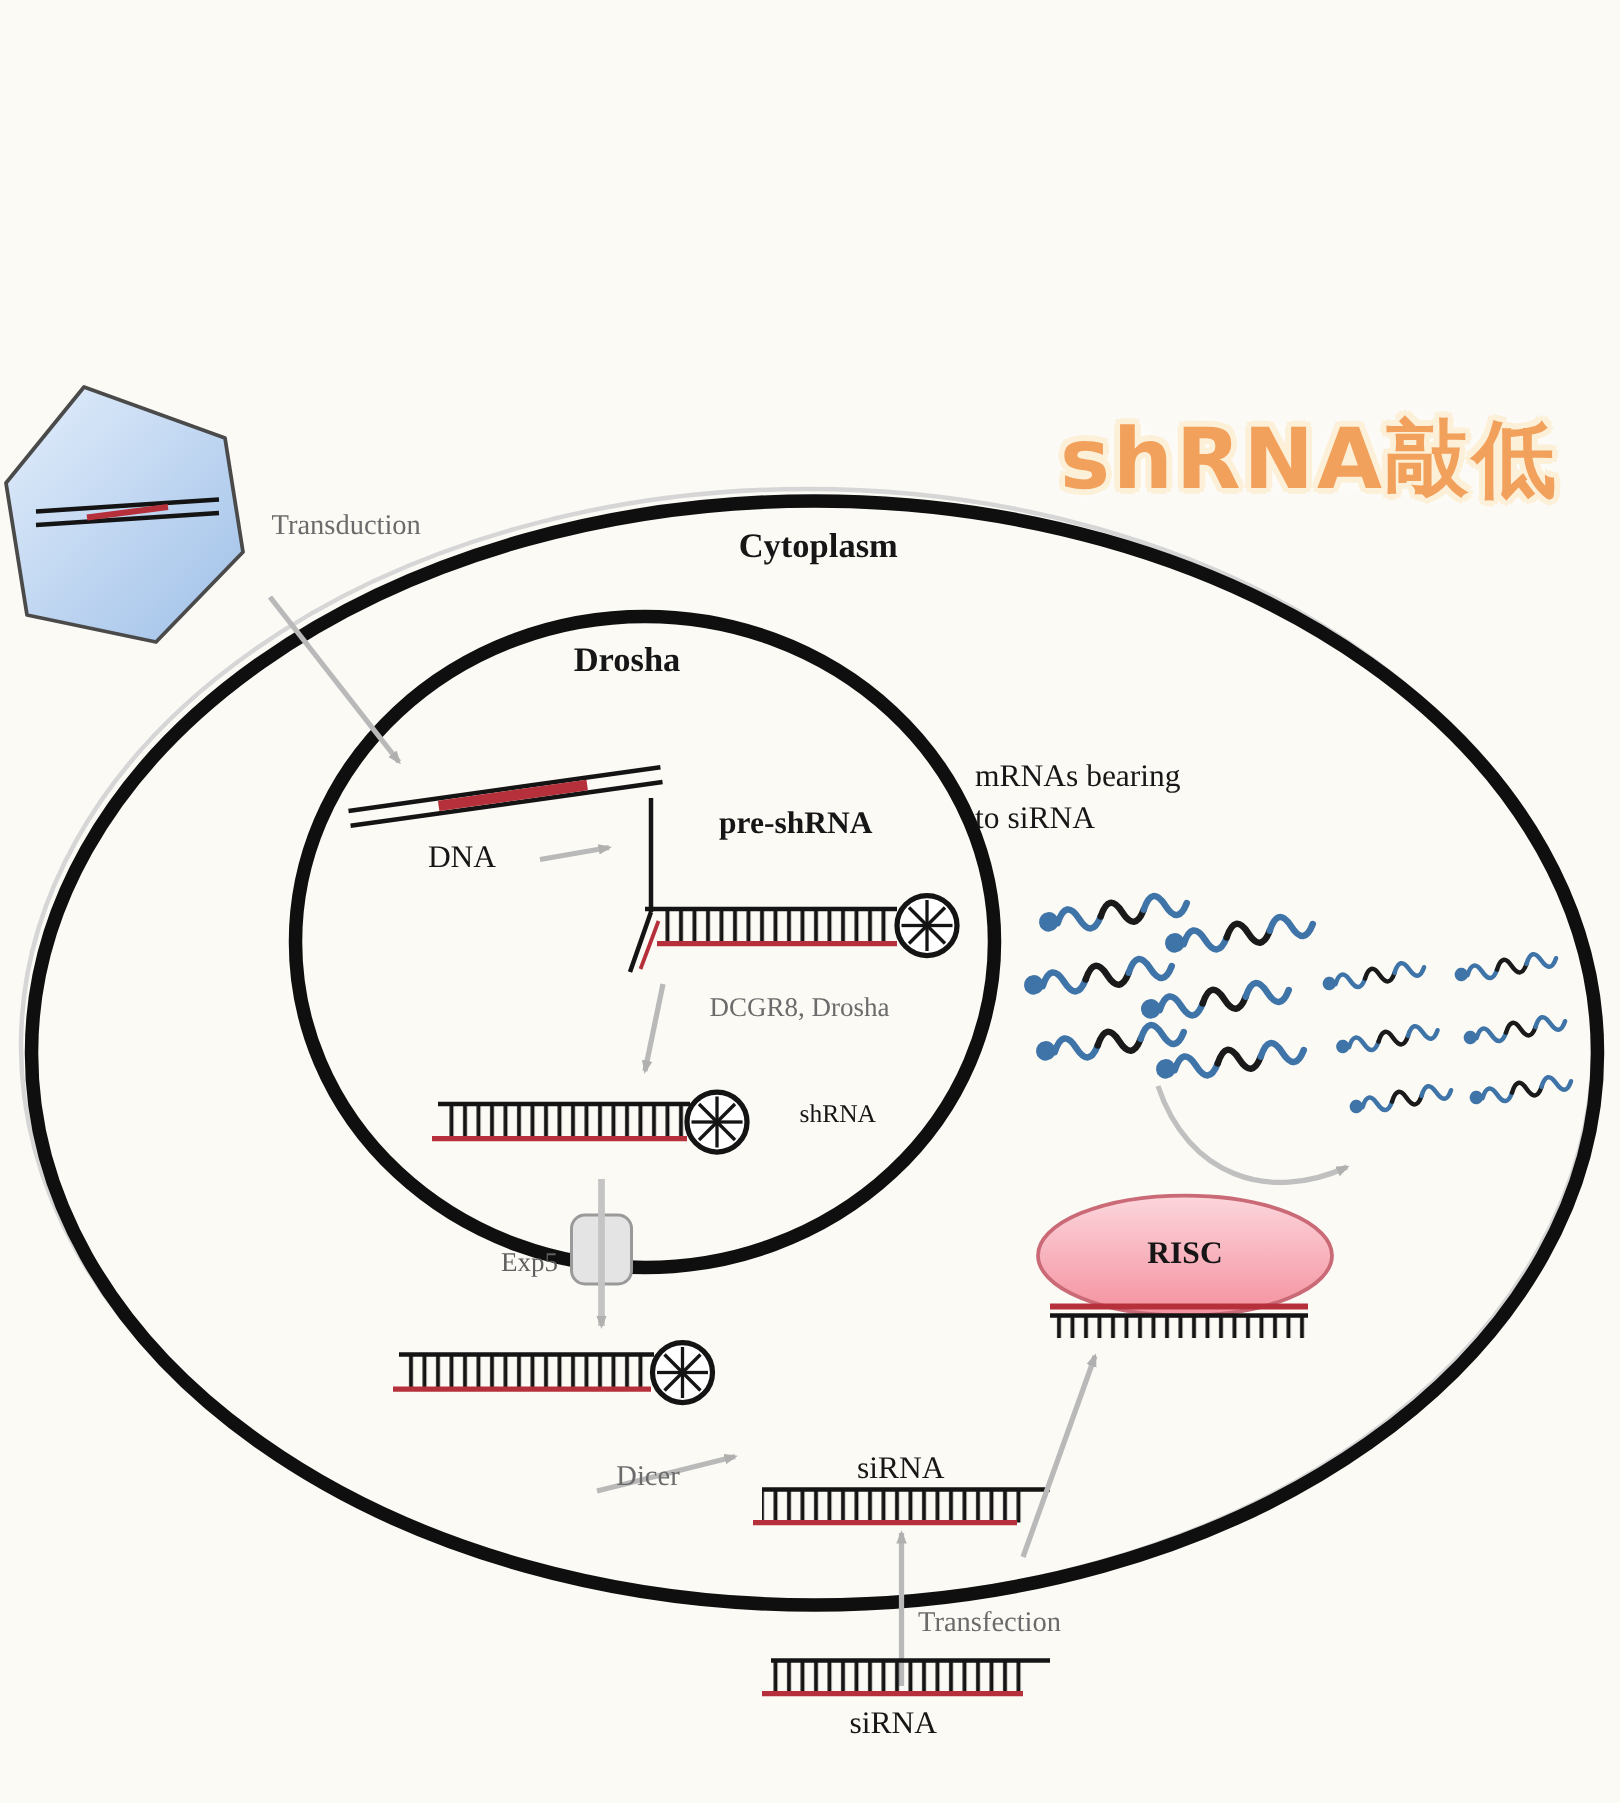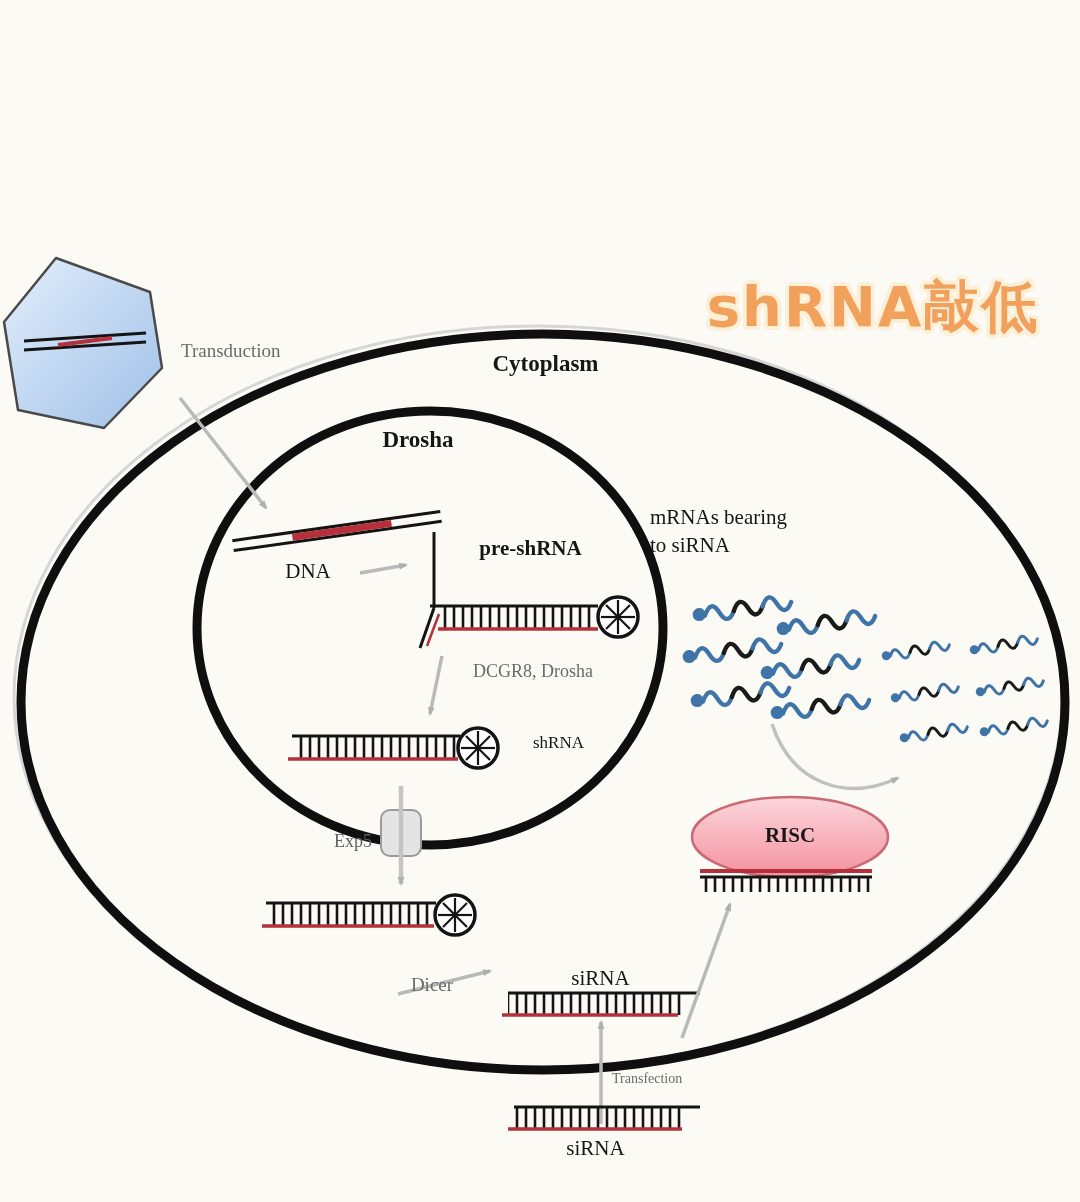--- a/index.html
+++ b/index.html
@@ -26,21 +26,21 @@
   .l-transduction{left:181px;top:340px;font-size:19px;}
   .l-dna{left:258px;top:559px;width:100px;font-size:21px;}
   .l-preshrna{left:448px;top:536px;width:165px;font-size:21px;font-weight:bold;}
   .l-drosha{left:448px;top:661px;width:170px;font-size:18px;}
   .l-shrna{left:513px;top:733px;width:110px;font-size:17px;text-align:left;margin-left:20px;}
   .l-exp5{left:308px;top:831px;width:64px;font-size:18px;text-align:right;color:#5f5f5f;}
   .l-dicer{left:393px;top:974px;width:78px;font-size:19px;}
   .l-sirna-mid{left:543px;top:966px;width:115px;font-size:21px;}
   .l-mrna{left:650px;top:503px;width:234px;font-size:21px;line-height:28px;text-align:left;}
   .l-risc{left:740px;top:823px;width:100px;font-size:21px;font-weight:600;}
-  .l-transfection{left:612px;top:1071px;font-size:14px;}
+  .l-transfection{left:612px;top:1071px;font-size:19px;}
   .l-sirna-bottom{left:538px;top:1136px;width:115px;font-size:21px;}
 </style>
 </head>
 <body>
 
 <div class="canvas">
 
   <svg class="layer" width="1080" height="1202" viewBox="0 0 1080 1202">
     <defs>
       <marker id="arr" markerWidth="10" markerHeight="10" refX="7" refY="3.5" orient="auto" markerUnits="userSpaceOnUse">

